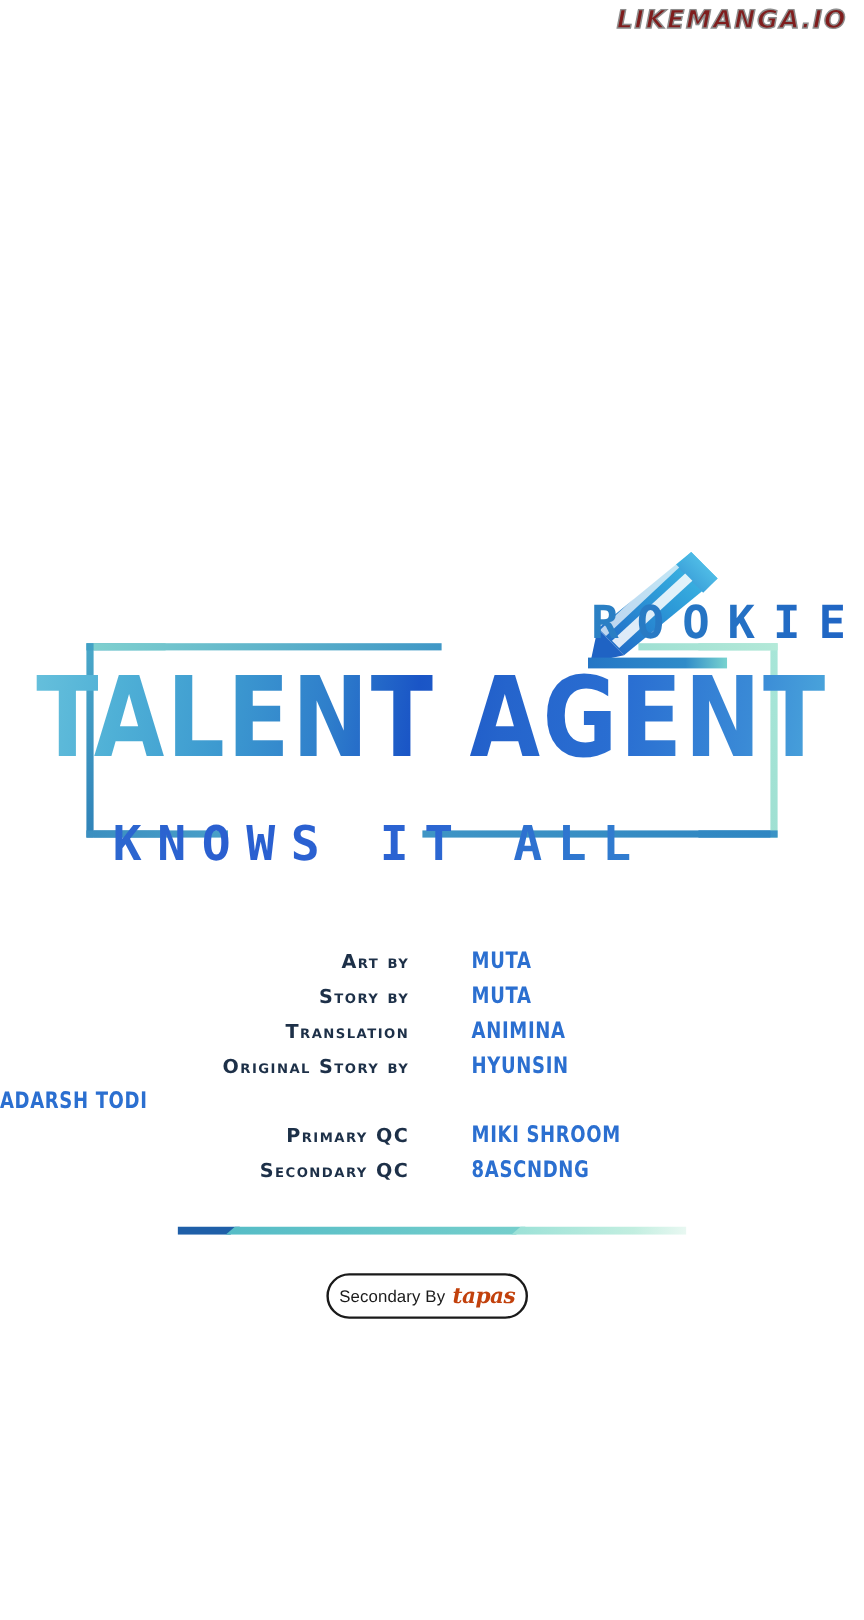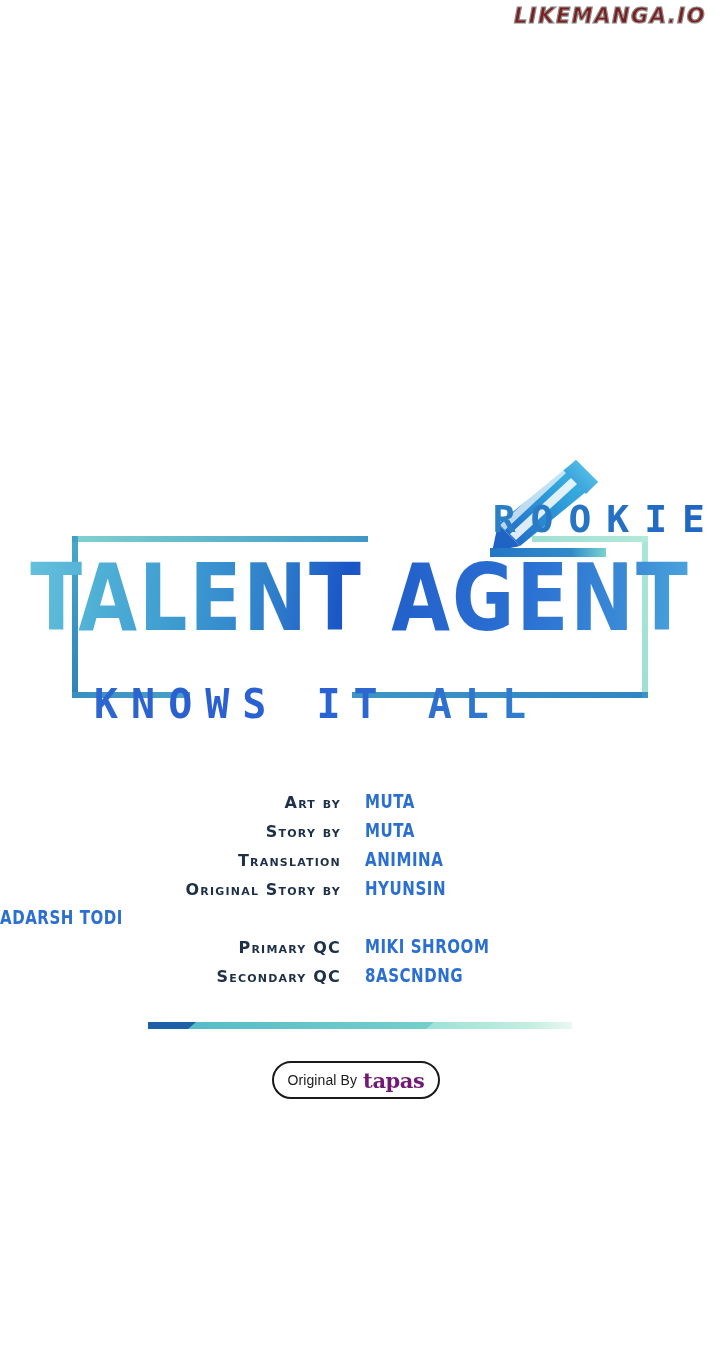--- a/index.html
+++ b/index.html
@@ -170,20 +170,21 @@
   #credits {
     position: absolute;
     left: 0;
     top: 790px;
     width: 720px;
   }
   .credit-row {
     display: flex;
     align-items: baseline;
     height: 29px;
+    gap: 28px;
   }
   .credit-label {
     width: 365px;
     text-align: right;
     padding-right: 24px;
     box-sizing: border-box;
     font-family: "DejaVu Sans", sans-serif;
     font-size: 16px;
     font-weight: 700;
     font-variant: small-caps;
@@ -229,23 +230,24 @@
   }
   #tapas-badge .localized {
     font-family: "Liberation Sans", sans-serif;
     font-size: 14px;
     font-weight: 400;
     color: #1a1a1a;
     letter-spacing: 0.1px;
   }
   #tapas-badge .tapas-word {
     font-family: "DejaVu Serif", serif;
-    font-size: 21px;
-    font-weight: 700;
-    color: #701a75;
+    font-size: 18px;
+    font-weight: 700;
+    font-style: italic;
+    color: #c2410c;
     letter-spacing: -0.4px;
   }
 </style>
 </head>
 <body>
 
 <div id="watermark">LIKEMANGA.IO</div>
 
 <div id="logo-block">
 
@@ -349,15 +351,15 @@
       <stop offset="70%" stop-color="#c2eee0"></stop>
       <stop offset="100%" stop-color="#e9f8f2"></stop>
     </linearGradient>
   </defs>
   <polygon points="0,0 52,0 44,7 0,7" fill="#1f5fa8"></polygon>
   <polygon points="48,0 290,0 282,7 40,7" fill="url(#dseg2)"></polygon>
   <polygon points="286,0 424,0 424,7 278,7" fill="url(#dseg3)"></polygon>
 </svg>
 
 <div id="tapas-badge">
-  <span class="localized">Original By</span>
+  <span class="localized">Secondary By</span>
   <span class="tapas-word">tapas</span>
 </div>
 
 </body></html>

